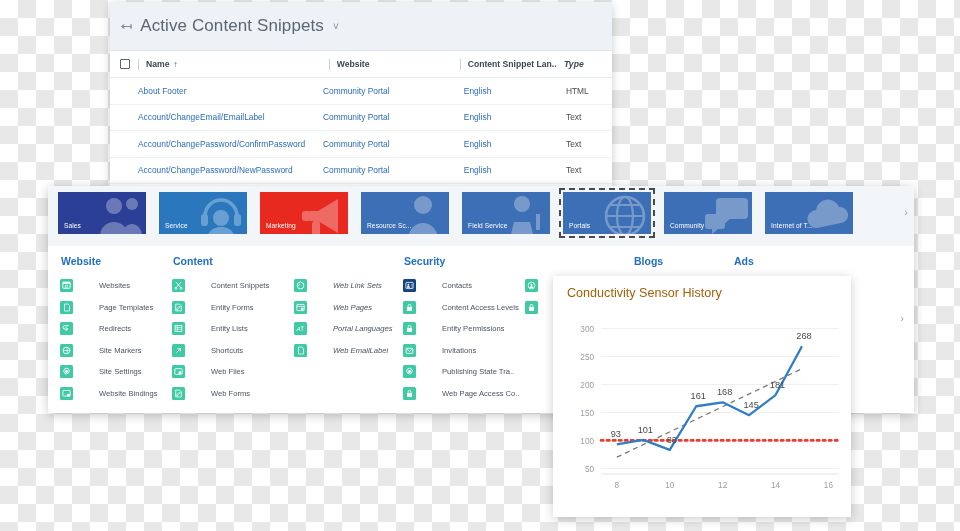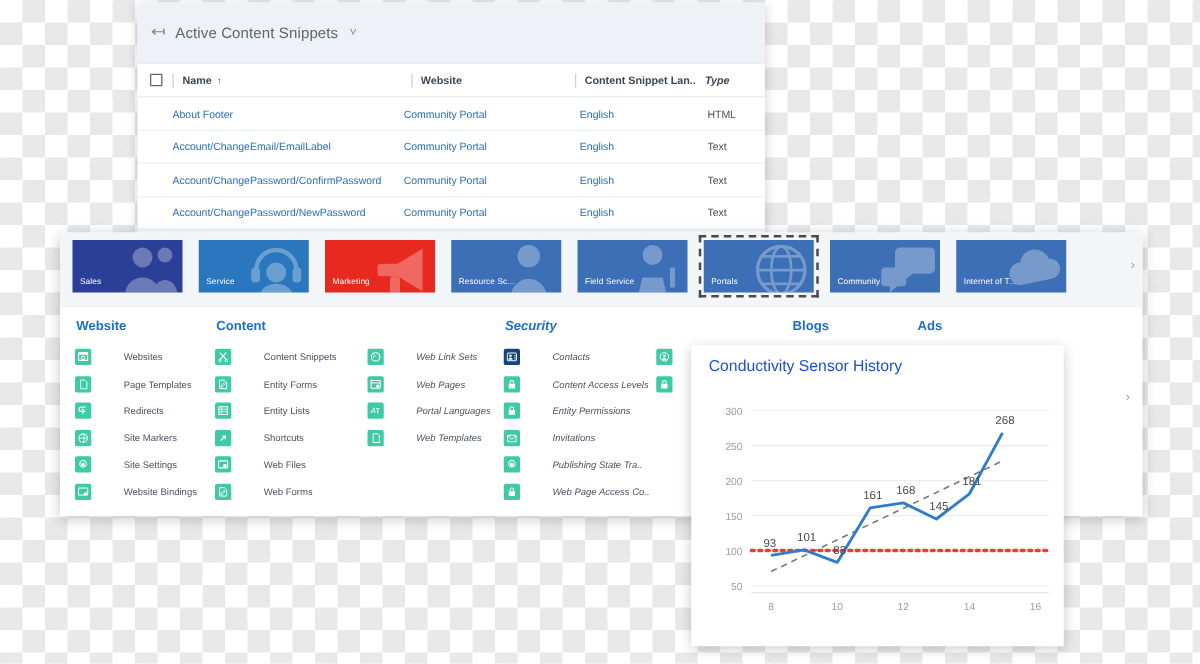--- a/index.html
+++ b/index.html
@@ -29,21 +29,21 @@
     overflow:hidden;
   }
   #grid-header{
     height:48px;background:#eef2f6;display:flex;align-items:center;
     padding-left:12px;border-bottom:1px solid #e2e6ea;
   }
   .collapse-ico{
     font-size:11px;color:#7b8794;margin-right:9px;line-height:1;
     display:inline-block;transform:scaleX(1.3);
   }
-  #view-title{font-size:12px;color:#5a6673;font-weight:400;letter-spacing:.1px;}
+  #view-title{font-size:17px;color:#5a6673;font-weight:400;letter-spacing:.1px;}
   .caret-dn{
     margin-left:9px;font-size:10px;color:#808b96;display:inline-block;
   }
   #col-head{
     display:flex;align-items:center;height:26px;border-bottom:1px solid #e6eaee;
     font-size:8.6px;color:#3b4754;font-weight:bold;padding-left:10px;
     background:#fff;
   }
   .chk-box{
     width:8px;height:8px;border:1.2px solid #5b6672;border-radius:1px;
@@ -89,21 +89,21 @@
   }
   .tile.selected{outline:2px dashed #4a4a4a;outline-offset:2px;}
   .tile-scroll{
     position:absolute;right:6px;top:20px;font-size:11px;color:#9aa4ae;
   }
   #dashbody{display:flex;padding:9px 0 0 12px;position:relative;}
   .dcol{flex:none;}
   .dcol.w1{width:112px;}
   .dcol.w2{width:122px;}
   .dcol.w3{width:109px;font-style:italic;}
-  .dcol.w4{width:122px;font-style:italic;}
+  .dcol.w4{width:122px;}
   .dcol.w5{width:108px;}
   .dcol.w6{width:100px;}
   .dcol.w7{width:100px;}
   .colhead{
     font-size:10.5px;font-weight:bold;color:#1f6fc4;margin:0 0 8px 1px;
   }
   .colhead.blank{visibility:hidden;}
   .ditem{display:flex;align-items:center;height:21.5px;}
   .dico{
     width:13px;height:13px;background:#3fc9a5;border-radius:1.5px;
@@ -119,21 +119,21 @@
   #dash-scroll{
     position:absolute;right:10px;top:126px;font-size:11px;color:#9aa4ae;
   }
 
   
   #chartcard{
     position:absolute;left:553px;top:276px;width:298px;height:241px;
     background:#fff;box-shadow:0 2px 10px rgba(0,0,0,.20);
   }
   #chart-title{
-    position:absolute;left:14px;top:10px;font-size:12.6px;color:#1d4ed8;
+    position:absolute;left:14px;top:10px;font-size:12.6px;color:#a16207;
     font-weight:400;
   }
   #plot{position:absolute;left:0;top:30px;width:298px;height:205px;}
 </style>
 </head>
 <body>
 
 <div id="checker"></div>
 
 <div id="grid-window">
@@ -399,21 +399,21 @@
             </svg>
           </span>
           <span class="dlabel">Portal Languages</span>
         </div>
         <div class="ditem">
           <span class="dico">
             <svg width="8" height="9" viewBox="0 0 16 16">
               <path d="M3 1h7l3 3v11H3z" stroke="#fff" stroke-width="1.5" fill="none"></path>
             </svg>
           </span>
-          <span class="dlabel">Web Templates</span>
+          <span class="dlabel">Web EmailLabel</span>
         </div>
       </div>
       <div class="dcol w4">
         <div class="colhead">Security</div>
         <div class="ditem">
           <span class="dico navy">
             <svg width="9" height="9" viewBox="0 0 16 16">
               <rect x="1.5" y="2.5" width="13" height="11" rx="1" stroke="#fff" stroke-width="1.4" fill="none"></rect>
               <circle cx="6" cy="6.5" r="1.8" fill="#fff"></circle>
               <path d="M3 12c0-2 1.4-3.2 3-3.2S9 10 9 12z" fill="#fff"></path>

